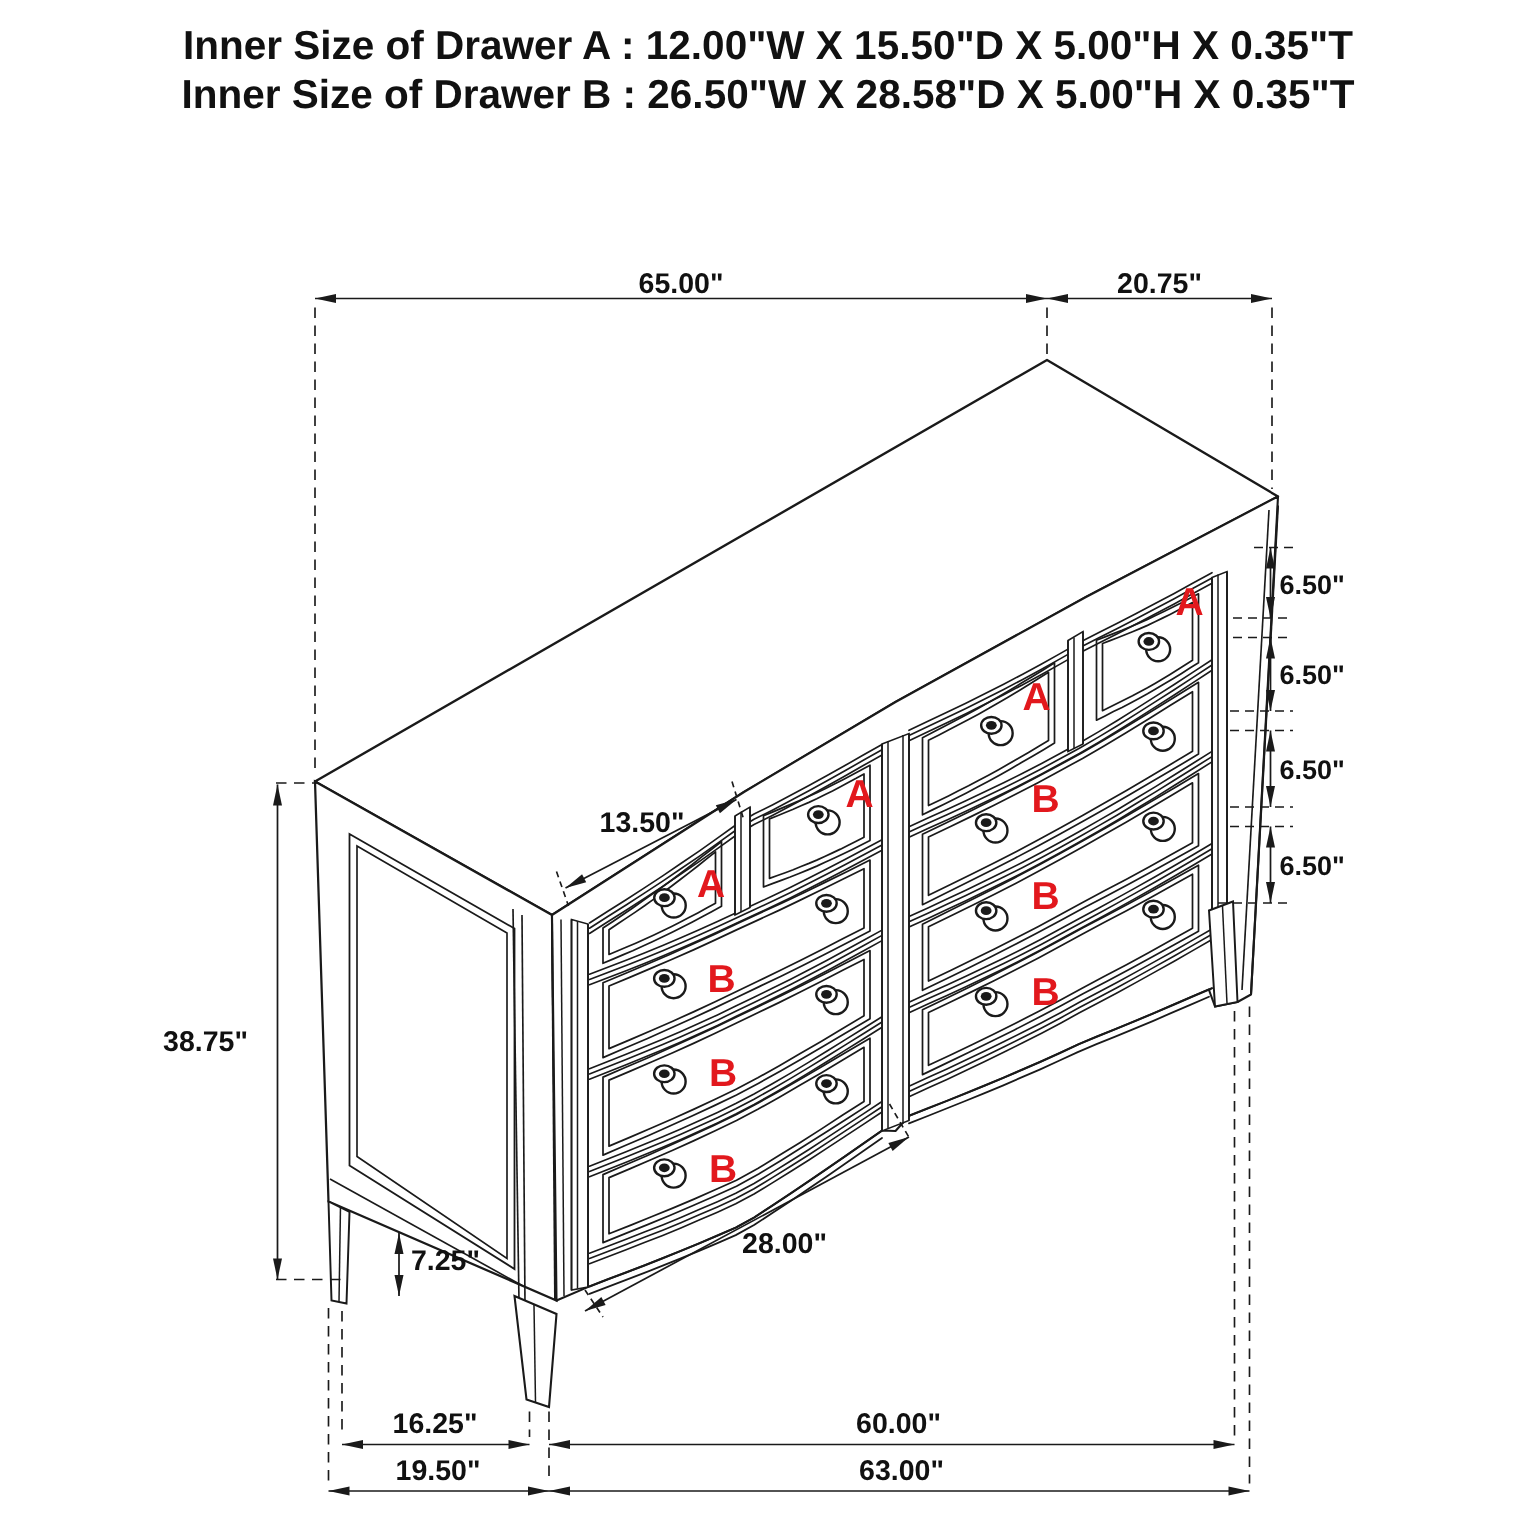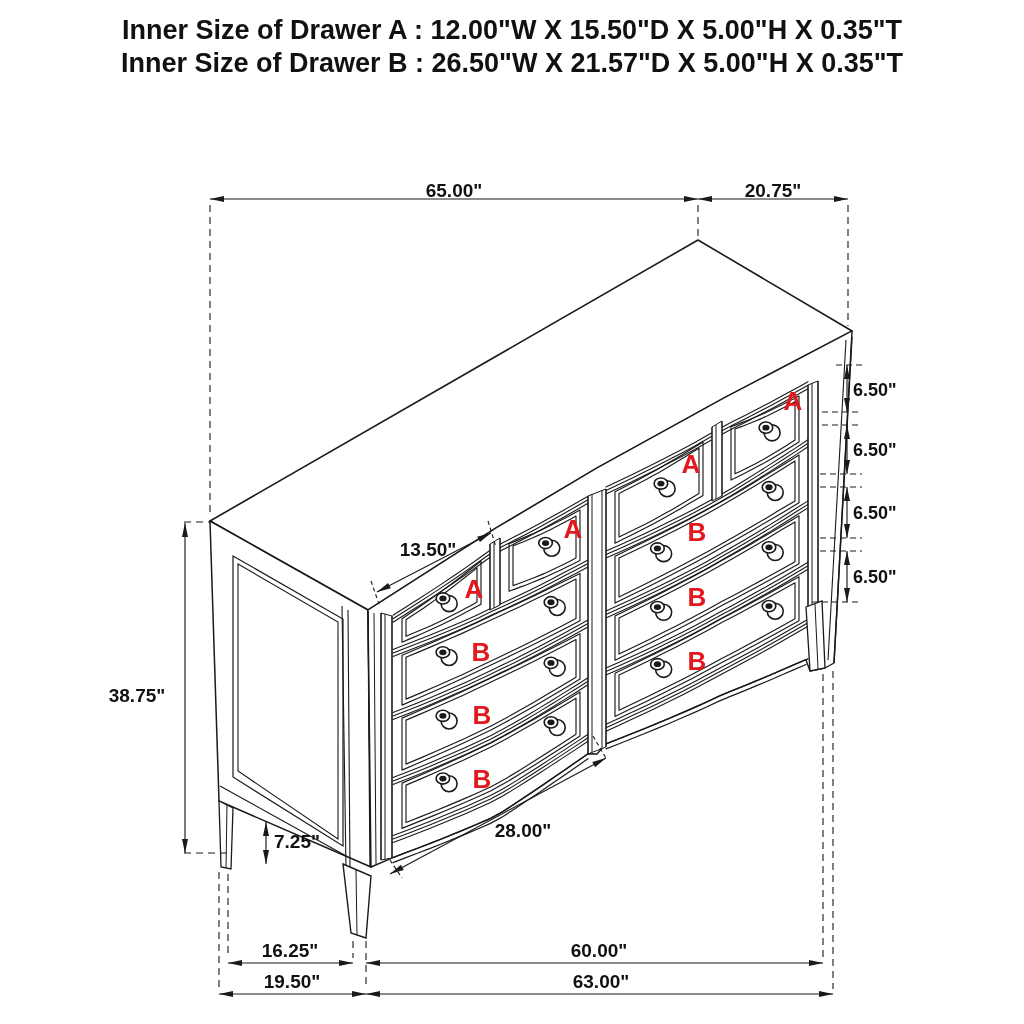--- a/index.html
+++ b/index.html
@@ -9,21 +9,21 @@
           font-weight:700;font-size:27px;line-height:33px;color:#111;letter-spacing:0;}
   svg{position:absolute;top:0;left:0;}
   svg text{font-family:"Liberation Sans", sans-serif;font-weight:700;}
 </style>
 </head>
 <body>
 
 <div class="canvas">
   <div class="titles">
     <div>Inner Size of Drawer A : 12.00"W X 15.50"D X 5.00"H X 0.35"T</div>
-    <div>Inner Size of Drawer B : 26.50"W X 21.57"D X 5.00"H X 0.35"T</div>
+    <div>Inner Size of Drawer B : 26.50"W X 28.58"D X 5.00"H X 0.35"T</div>
   </div>
   <svg id="drawing" width="1024" height="1024" viewBox="0 0 1024 1024">
       <path d="M210,521 L698,240 L852,331 L724,398 L597,468 L496,528 L368,610 Z" fill="#fff" stroke="#1a1a1a" stroke-width="1.6" stroke-linecap="round" stroke-linejoin="round"></path>
       <path d="M211,528 L369,617 L497,535 L598,475 L725,405 L850,338" fill="none" stroke="#1a1a1a" stroke-width="1.1" stroke-linecap="round" stroke-linejoin="round"></path>
       <path d="M213,533 L369,621" fill="none" stroke="#1a1a1a" stroke-width="1.1" stroke-linecap="round" stroke-linejoin="round"></path>
       <polygon points="210,521 368,610 371,867 219,801" fill="#fff" stroke="#1a1a1a" stroke-width="1.5"></polygon>
       <polygon points="233,556 343,619 343,846 233,777" fill="none" stroke="#1a1a1a" stroke-width="1.2"></polygon>
       <polygon points="238,564 338,622 338,839 238,771" fill="none" stroke="#1a1a1a" stroke-width="1.1"></polygon>
       <line x1="220" y1="786" x2="348" y2="857" stroke="#1a1a1a" stroke-width="1.1"></line>
       <line x1="342" y1="606" x2="346" y2="868" stroke="#1a1a1a" stroke-width="1.1"></line>

